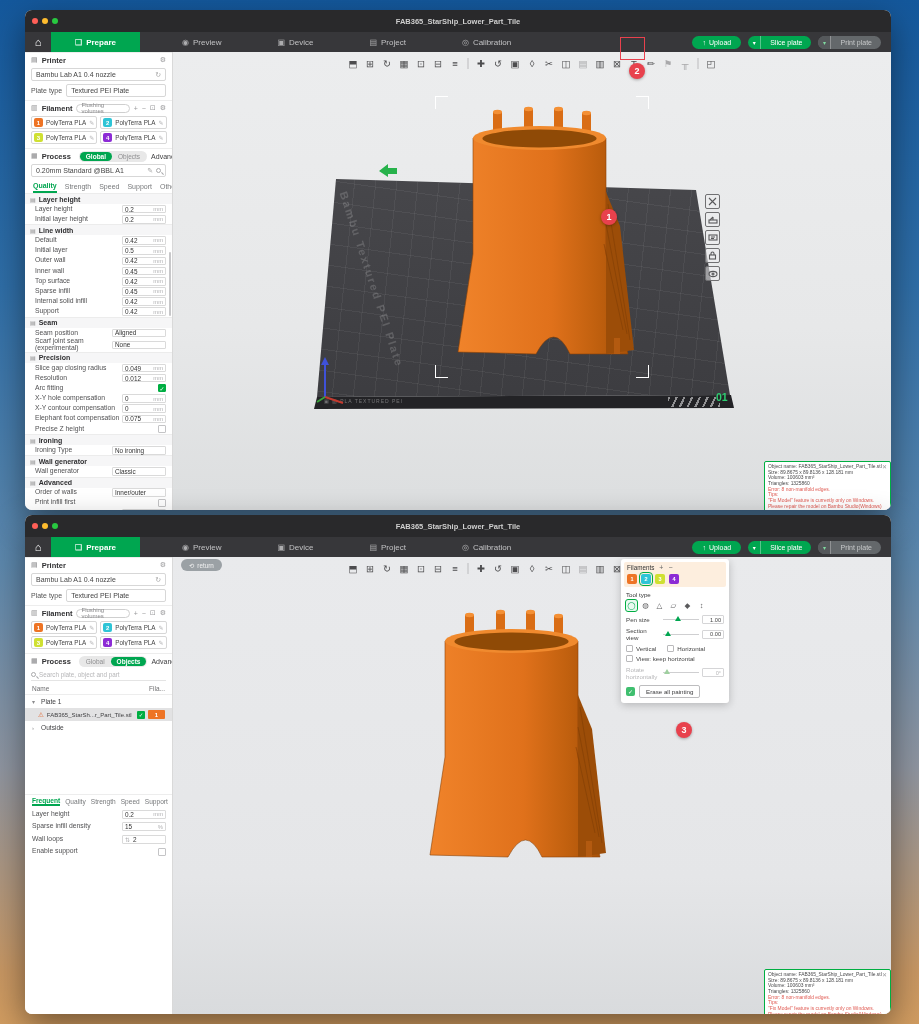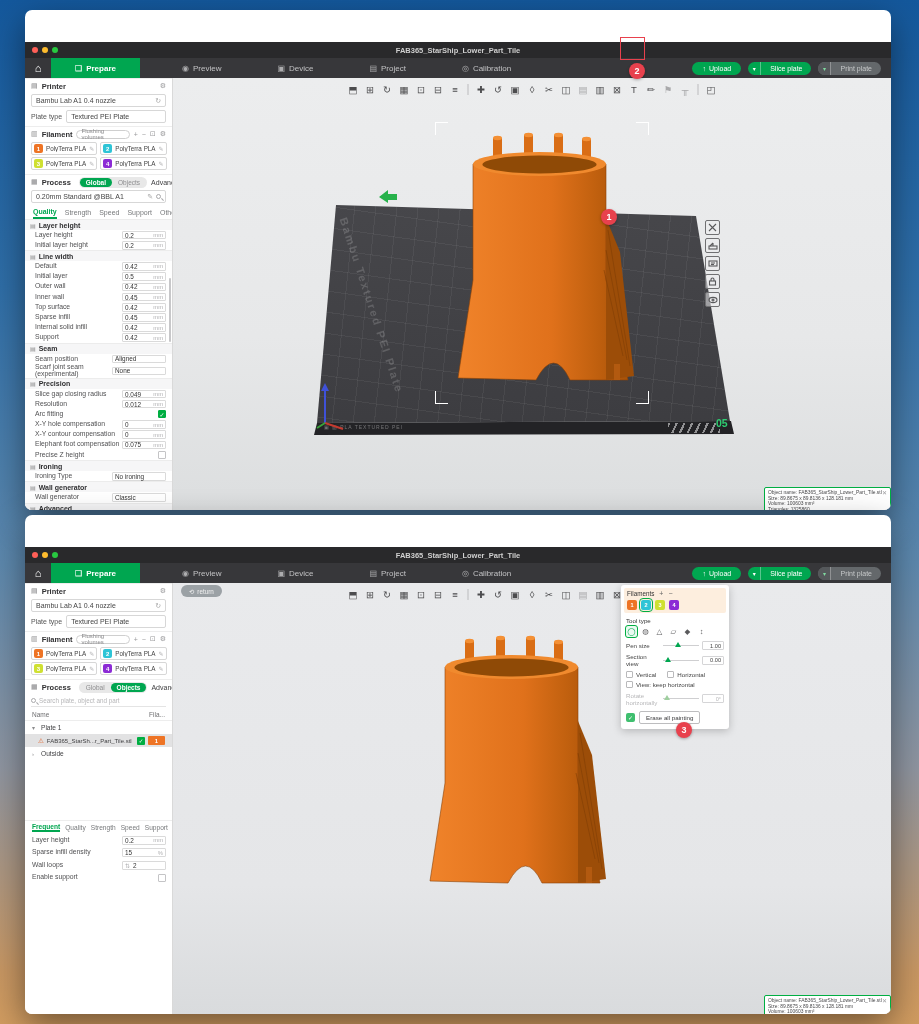--- a/index.html
+++ b/index.html
@@ -3,21 +3,21 @@
 <meta charset="utf-8">
 <style>
   * { margin:0; padding:0; box-sizing:border-box; }
   html,body { width:919px; height:1024px; overflow:hidden; }
   body { font-family:"Liberation Sans", sans-serif; }
   .stage { position:relative; width:919px; height:1024px;
     background:linear-gradient(180deg,#14589c 0%,#2f6ea7 28%,#5d88ad 55%,#8f95a0 75%,#c89763 95%,#d19c60 100%); }
   .win { position:absolute; left:25px; width:866px; background:#fff; border-radius:7px;
     overflow:hidden; display:flex; flex-direction:column; box-shadow:0 12px 34px rgba(0,0,0,.45); }
   
-  .titlebar { height:16px; background:#29292b; display:flex; align-items:center; position:relative; flex:none;margin-top:32px; }
+  .titlebar { height:22px; background:#29292b; display:flex; align-items:center; position:relative; flex:none; }
   .tl { display:flex; gap:4px; margin-left:7px; }
   .tl i { width:6px; height:6px; border-radius:50%; display:block; }
   .tl i:nth-child(1){background:#ff5f57}.tl i:nth-child(2){background:#febc2e}.tl i:nth-child(3){background:#28c840}
   .wtitle { position:absolute; left:0; right:0; text-align:center; font-size:7.5px; font-weight:bold; color:#cfcfcf; }
   
   .tabbar { height:20px; background:#37373a; display:flex; align-items:stretch; flex:none; }
   .homebtn { width:26px; display:flex; align-items:center; justify-content:center; color:#fff; font-size:11px; }
   .tab { display:flex; align-items:center; gap:4px; padding:0 14px; font-size:8px; color:#c2c2c4; }
   .tab .ticn { font-size:8px; opacity:.85; }
   .tab.active { background:#00a650; color:#fff; font-weight:bold; padding:0 24px; }
@@ -518,21 +518,21 @@
             <span class="tbtn dim">╥</span>
             <span class="tbsep"></span>
             <span class="tbtn">◰</span>
           </div>
         <div class="plate"></div>
         <div class="platebrand">Bambu Textured PEI Plate</div>
         <div class="platestrip">
           <span class="stripmarks">▣ ▥  PLA TEXTURED PEI</span>
           <span class="striphatch"></span>
         </div>
-        <div class="platenum">05</div>
+        <div class="platenum">01</div>
         <div class="ptools">
           <div class="ptool">
               <svg width="9" height="9">
                 <path d="M1,1 L8,8 M8,1 L1,8"></path>
               </svg>
             </div>
           <div class="ptool">
               <svg width="10" height="9">
                 <path d="M2,5 L5,2 M5,2 L5,5"></path>
                 <rect x="1" y="5" width="8" height="3"></rect>

